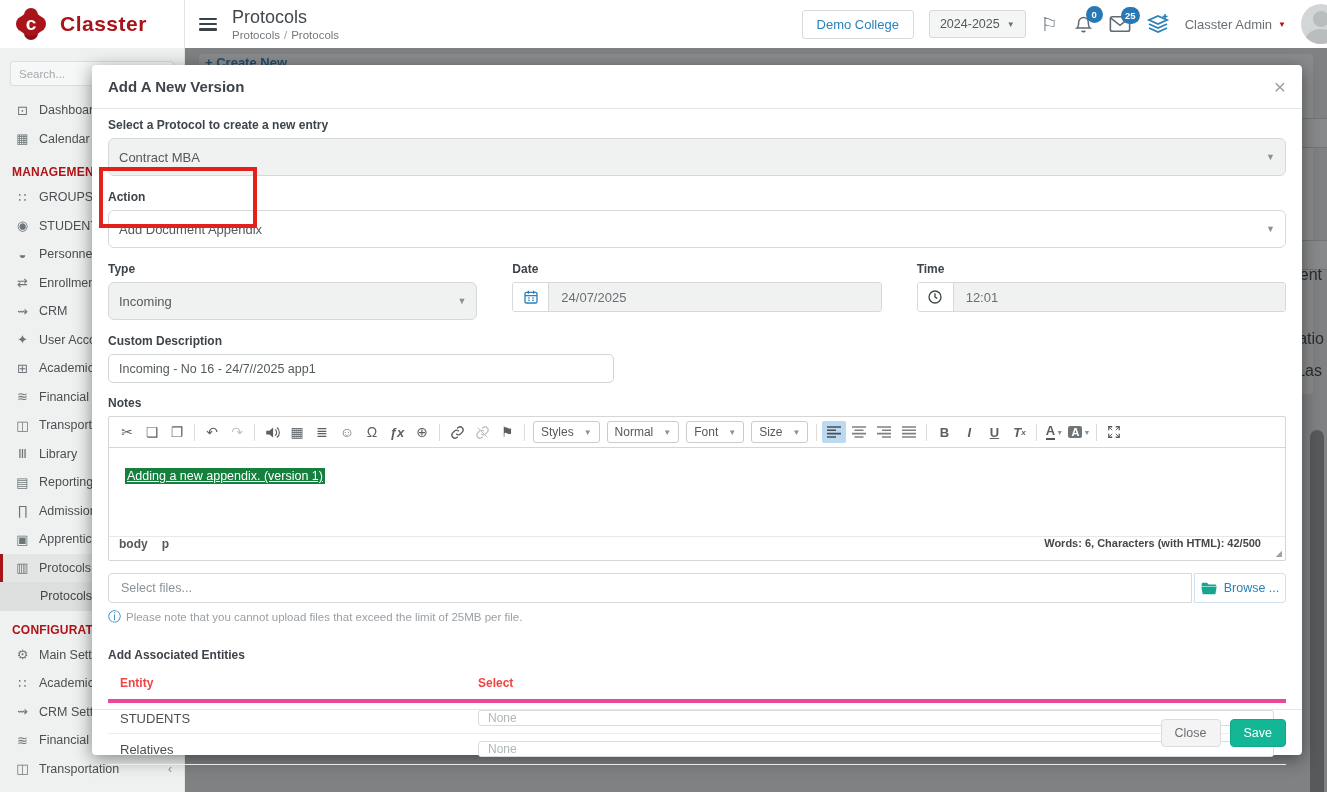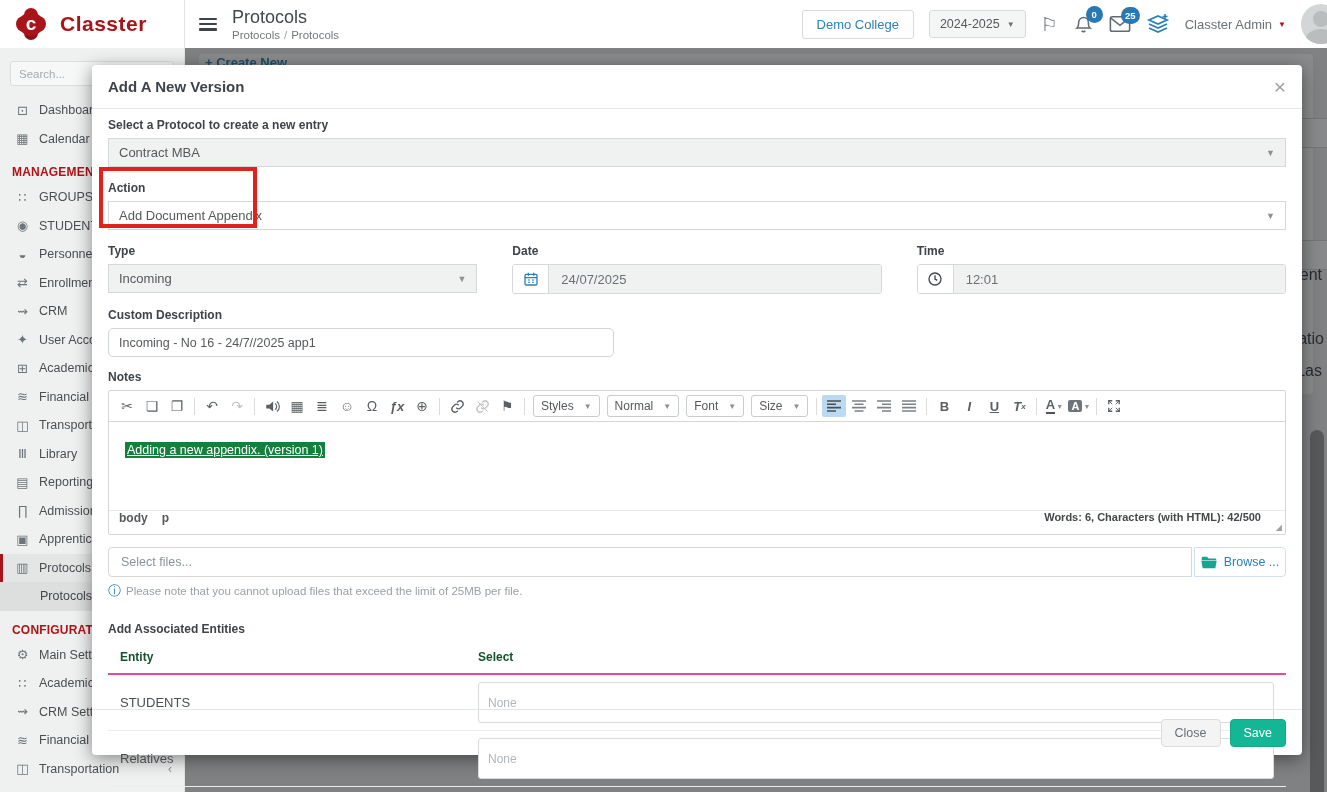--- a/index.html
+++ b/index.html
@@ -77,21 +77,21 @@
     background:rgba(22,24,25,0.5); z-index:30; }
 
   
   .modal { position:absolute; left:92px; top:65px; width:1210px; height:690px; background:#fff;
     border-radius:4px; box-shadow:0 4px 18px rgba(0,0,0,.45); z-index:40; }
   .m-header { height:44px; border-bottom:1px solid #e4e7e7; display:flex; align-items:center; padding:0 16px; }
   .m-title { font-size:15px; font-weight:bold; color:#3e444a; }
   .m-close { margin-left:auto; font-size:21px; color:#9aa0a4; cursor:pointer; line-height:1; }
   .m-body { padding:9px 16px 0 16px; }
   .f-label { font-size:12px; font-weight:bold; color:#3e444a; margin-bottom:6px; }
-  .sel { height:29px; border:1px solid #d5d9da; background:#f0f2f2; border-radius:0;
+  .sel { height:38px; border:1px solid #d5d9da; background:#f0f2f2; border-radius:6px;
     display:flex; align-items:center; padding:0 10px; font-size:13px; color:#55595c; cursor:pointer;justify-content:center; }
   .sel .sel-caret { margin-left:auto; font-size:9px; color:#8a9094; }
   .sel.white { background:#fff; }
   .m-gap { margin-top:14px; }
   .row3 { display:flex; gap:35px; margin-top:14px; }
   .col3 { flex:1; }
   .igroup { display:flex; height:30px; border:1px solid #d5d9da; border-radius:3px; overflow:hidden; }
   .igroup .ibox { width:36px; background:#fff; border-right:1px solid #d5d9da; display:flex;
     align-items:center; justify-content:center; cursor:pointer; }
   .igroup .ival { flex:1; background:#f0f2f2; display:flex; align-items:center; padding:0 12px;
@@ -131,26 +131,26 @@
     display:flex; align-items:center; padding:0 12px; font-size:12.5px; color:#8a9299; cursor:pointer; }
   .up-browse { width:92px; height:30px; border:1px solid #cfe0ee; border-radius:0 4px 4px 0; background:#fff;
     display:flex; align-items:center; justify-content:center; gap:7px; color:#2a80b9; font-size:12.5px;
     cursor:pointer; font-family:inherit; }
   .up-note { margin-top:5px; font-size:11.5px; color:#9aa0a6; display:flex; align-items:center; gap:5px; }
   .info-i { color:#2a80b9; font-size:13px; }
 
   
   .ent-title { margin-top:22px; font-size:12px; font-weight:bold; color:#3e444a; }
   .ent-table { margin-top:8px; }
-  .ent-head { display:flex; padding:6px 12px 9px 12px; font-size:12px; font-weight:bold; color:#14532d;
-    border-bottom:2px solid #ec4899; }
+  .ent-head { display:flex; padding:6px 12px 9px 12px; font-size:12px; font-weight:bold; color:#ef4444;
+    border-bottom:4px solid #ec4899; }
   .ent-c1 { width:358px; }
   .ent-row { display:flex; align-items:center; padding:7px 12px; border-bottom:1px solid #ececec; }
   .ent-name { width:358px; font-size:13px; color:#4b4f52; }
-  .ent-row input { flex:1; height:41px; border:1px solid #d9dcdd; border-radius:3px; padding:0 9px;
+  .ent-row input { flex:1; height:16px; border:1px solid #d9dcdd; border-radius:3px; padding:0 9px;
     font-size:12px; color:#555; outline:none; font-family:inherit; }
   .ent-row input::placeholder { color:#b0b6ba; }
 
   
   .m-footer { position:absolute; left:0; right:0; bottom:0; height:46px; border-top:1px solid #e4e7e7;
     display:flex; align-items:center; justify-content:flex-end; gap:9px; padding:0 16px; }
   .btn-close { height:28px; padding:0 13px; background:#f4f4f4; border:1px solid #dcdcdc; border-radius:4px;
     color:#6a7076; font-size:12.5px; cursor:pointer; font-family:inherit; }
   .btn-save { height:28px; padding:0 13px; background:#14b795; border:1px solid #12a887; border-radius:4px;
     color:#fff; font-size:12.5px; cursor:pointer; font-family:inherit; }

